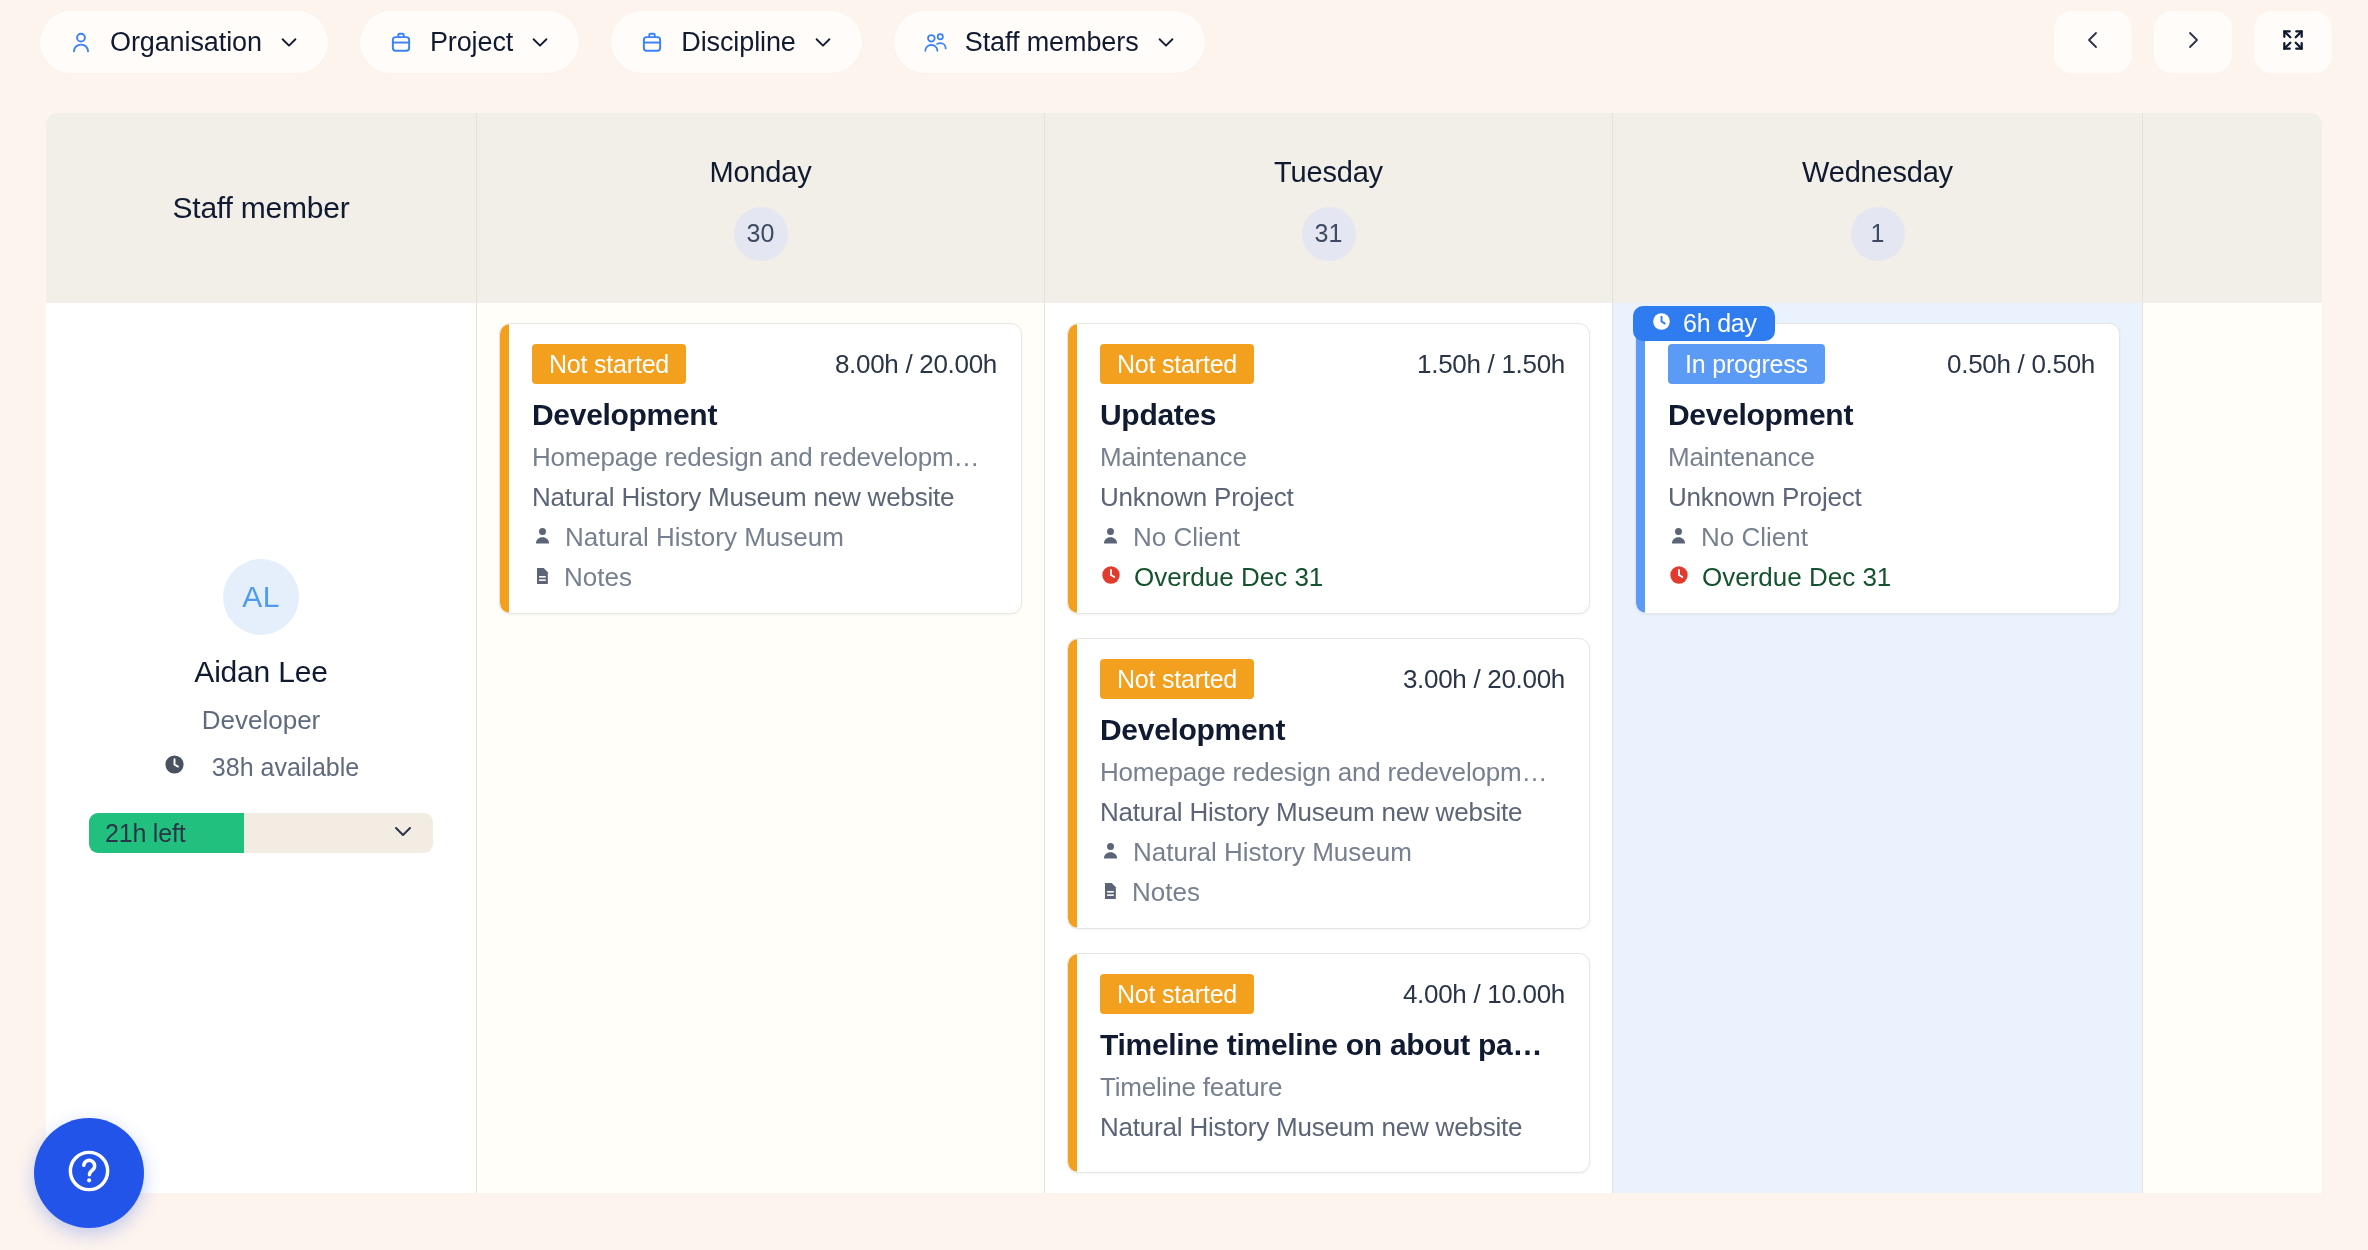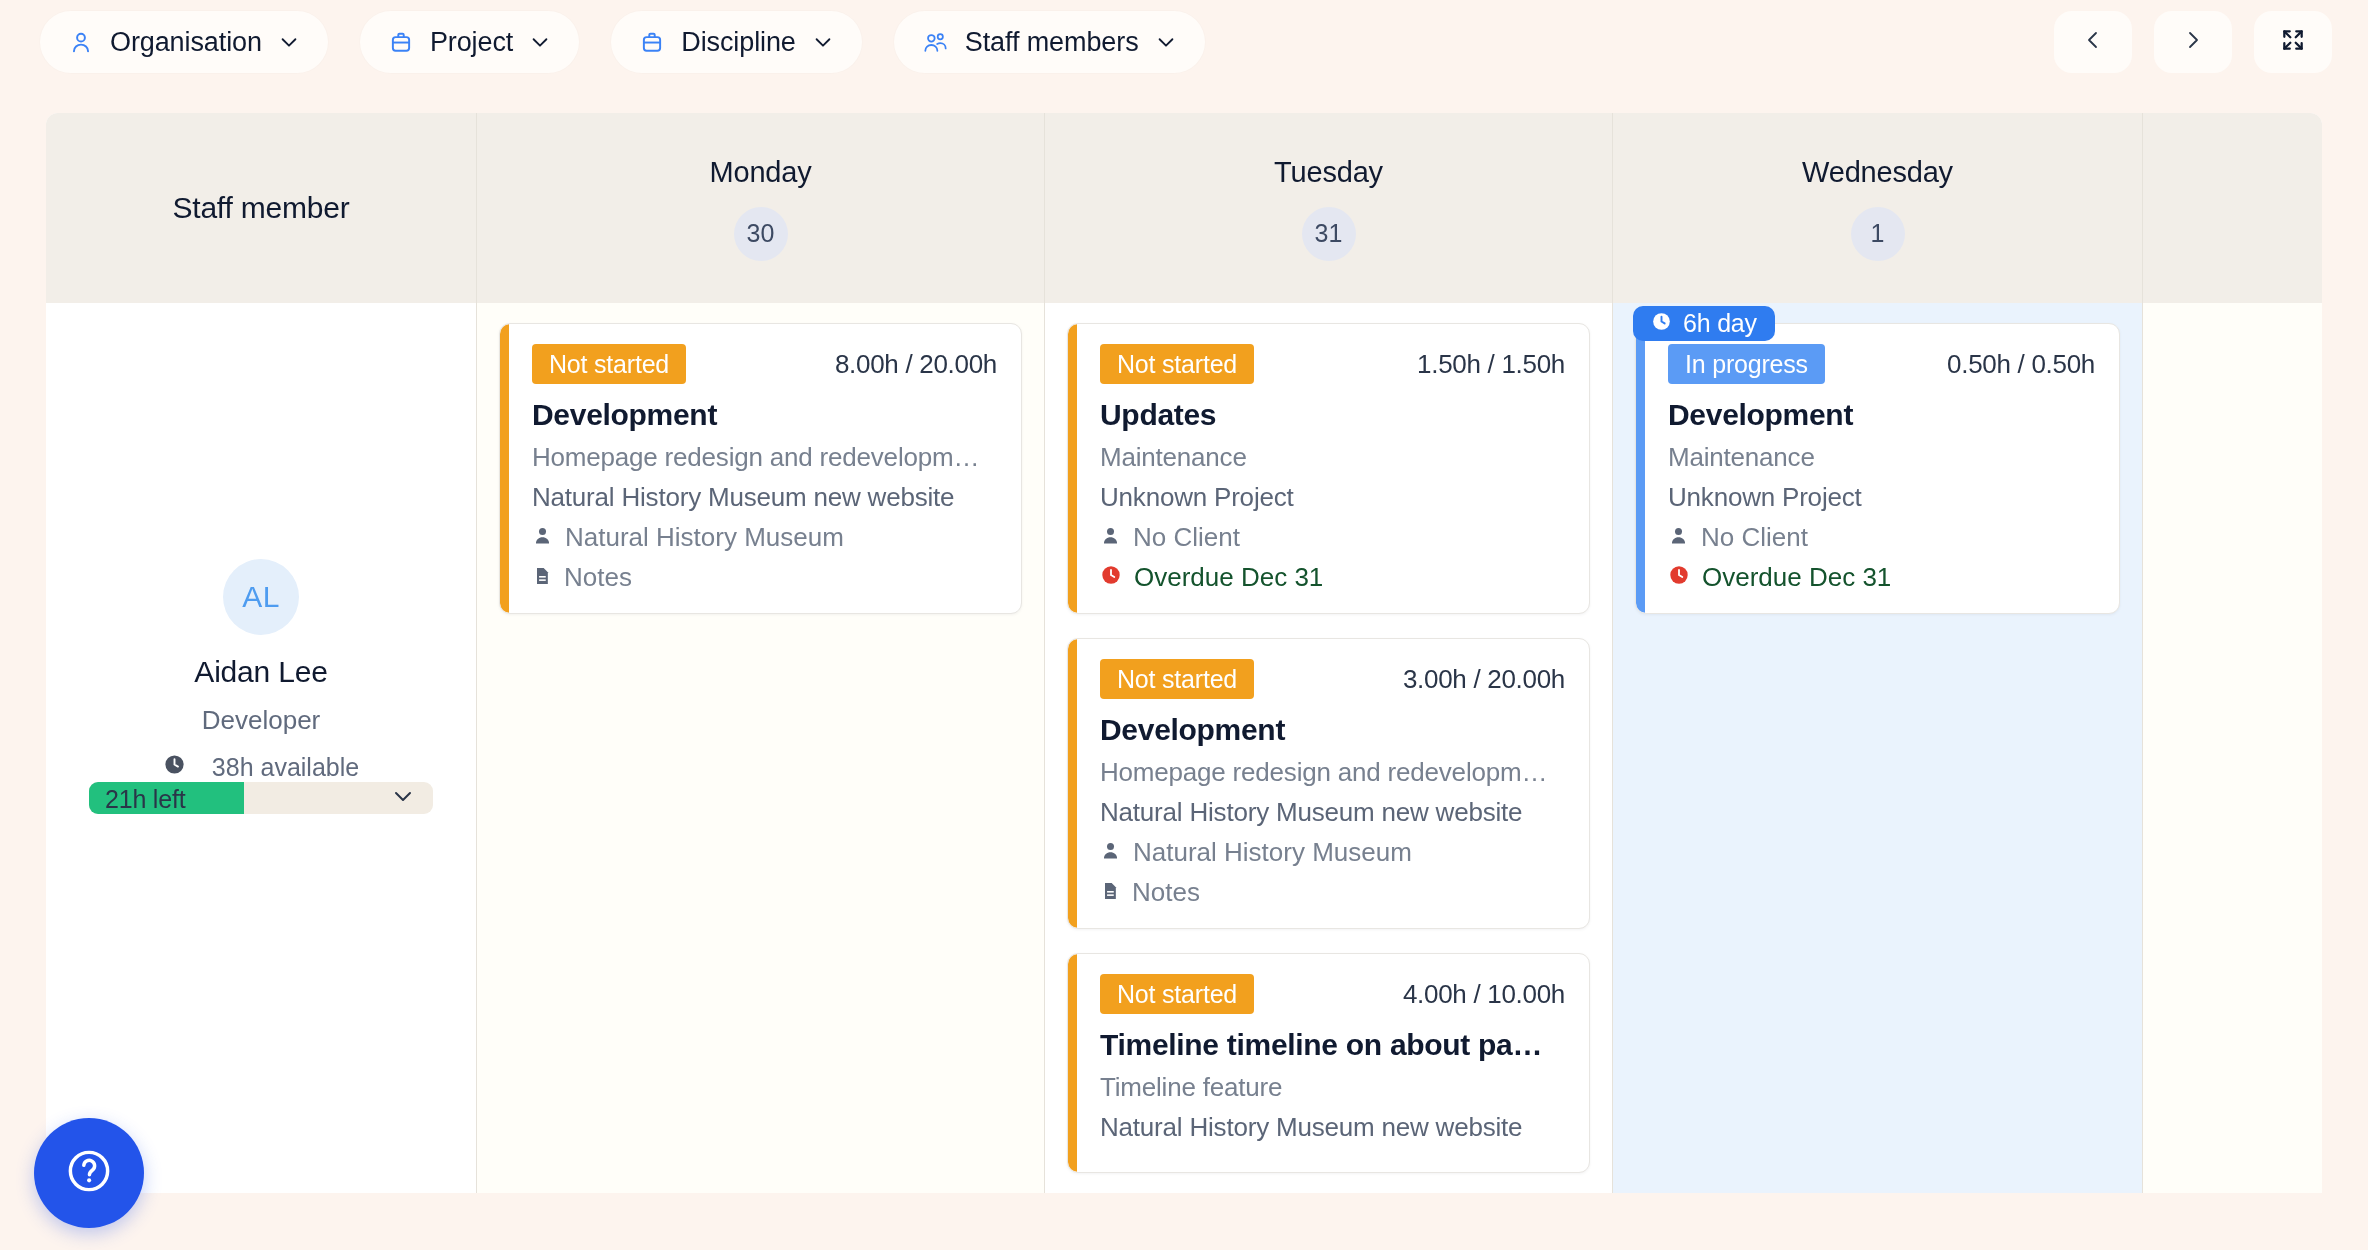--- a/index.html
+++ b/index.html
@@ -130,24 +130,25 @@
   .staff-role {
     margin-top: 16px;
     font-size: 26px; color: #606a7d;
   }
   .staff-avail {
     margin-top: 17px;
     display: flex; align-items: center; gap: 26px;
     font-size: 25px; color: #606a7d;
   }
   .progress-wrap {
-    width: 344px; height: 32px;
+    margin-top: 31px;
+    width: 344px; height: 40px;
     background: #f2ece3;
     border-radius: 9px;
-    display: flex; align-items: flex-end;
+    display: flex; align-items: center;
     position: relative;
     overflow: hidden;
     cursor: pointer;
   }
   .progress-fill {
     position: absolute; left: 0; top: 0; bottom: 0;
     width: 45%;
     background: #22c07e;
   }
   .progress-text {

